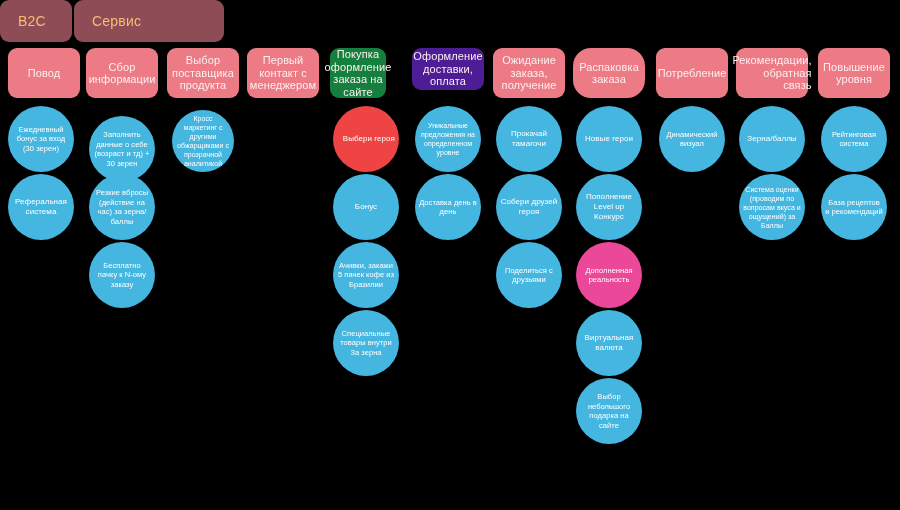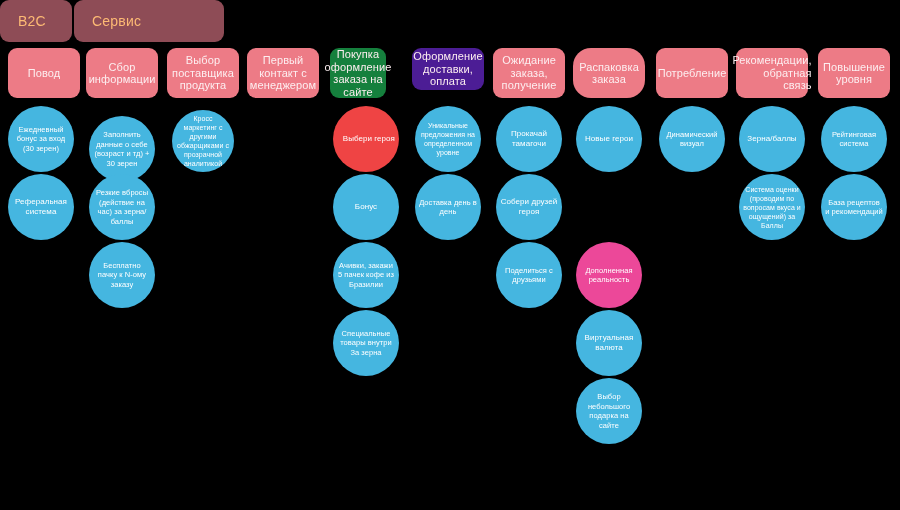--- a/index.html
+++ b/index.html
@@ -138,20 +138,23 @@
     </div>
     <div class="bubble t75" style="left: 496px; top: 242px; width: 66px; height: 66px; background: rgb(69, 182, 224);">
       <span>Поделиться с друзьями</span>
     </div>
     <div class="stage" style="left: 573px; top: 48px; width: 72px; height: 50px; background: rgb(237, 123, 134); border-radius: 18px;">
       <span>Распаковка заказа</span>
     </div>
     <div class="bubble t8" style="left: 576px; top: 106px; width: 66px; height: 66px; background: rgb(69, 182, 224);">
       <span>Новые герои</span>
     </div>
+    <div class="bubble t8" style="left: 576px; top: 174px; width: 66px; height: 66px; background: rgb(69, 182, 224);">
+      <span>Пополнение Level up Конкурс</span>
+    </div>
     <div class="bubble t75" style="left: 576px; top: 242px; width: 66px; height: 66px; background: #ec4899;">
       <span>Дополненная реальность</span>
     </div>
     <div class="bubble t8" style="left: 576px; top: 310px; width: 66px; height: 66px; background: rgb(69, 182, 224);">
       <span>Виртуальная валюта</span>
     </div>
     <div class="bubble t75" style="left: 576px; top: 378px; width: 66px; height: 66px; background: rgb(69, 182, 224);">
       <span>Выбор небольшого подарка на сайте</span>
     </div>
     <div class="stage" style="left: 656px; top: 48px; width: 72px; height: 50px; background: rgb(237, 123, 134);">

